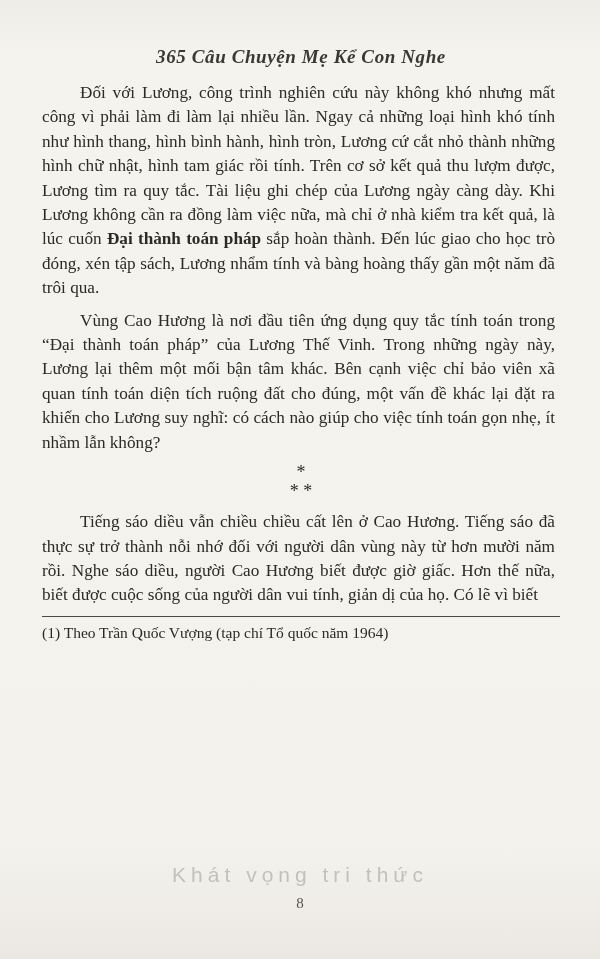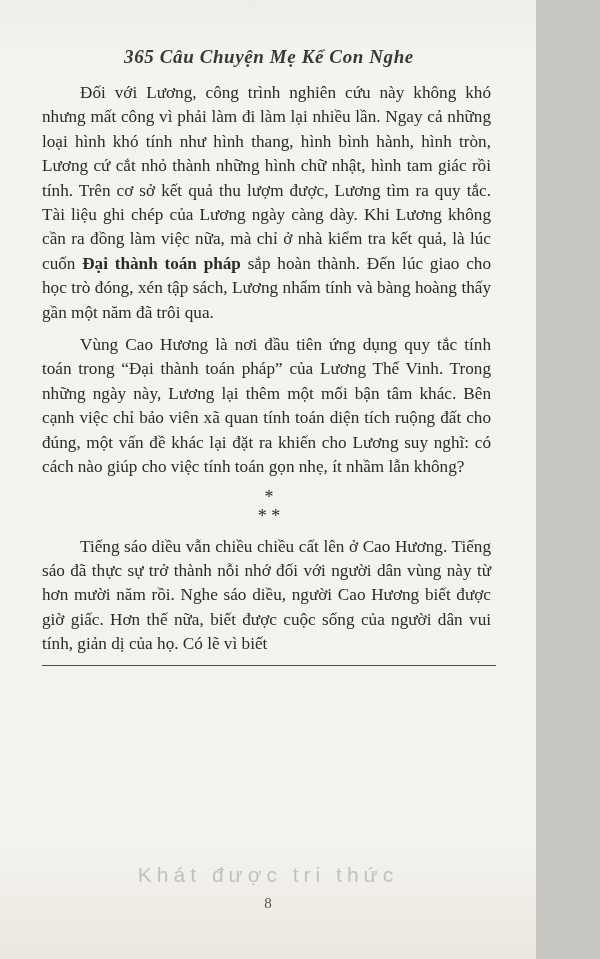--- a/index.html
+++ b/index.html
@@ -3,21 +3,21 @@
 <meta charset="utf-8">
 <style>
   html,body{margin:0;padding:0;}
   body{
     width:600px;height:959px;
     background:#c9c7c2;
     font-family:"Liberation Serif", serif;
   }
   .page{
     position:relative;
-    width:536px;height:959px;
+    width:600px;height:959px;
     box-sizing:border-box;
     padding:46px 40px 0 42px;
     background:linear-gradient(180deg,#efede7 0%,#f5f3ee 6%,#f4f2ec 88%,#eae8e1 100%);
     color:#2e2c29;
     overflow:hidden;
   }
   .running-header{
     text-align:center;
     font-style:italic;
     font-weight:bold;
@@ -97,20 +97,21 @@
       <p>Vùng Cao Hương là nơi đầu tiên ứng dụng quy tắc tính toán trong “Đại thành toán pháp” của Lương Thế Vinh. Trong những ngày này, Lương lại thêm một mối bận tâm khác. Bên cạnh việc chỉ bảo viên xã quan tính toán diện tích ruộng đất cho đúng, một vấn đề khác lại đặt ra khiến cho Lương suy nghĩ: có cách nào giúp cho việc tính toán gọn nhẹ, ít nhầm lẫn không?</p>
       <div class="sep">
         <div>*</div>
         <div>*  *</div>
       </div>
       <p>Tiếng sáo diều vẫn chiều chiều cất lên ở Cao Hương. Tiếng sáo đã thực sự trở thành nỗi nhớ đối với người dân vùng này từ hơn mười năm rồi. Nghe sáo diều, người Cao Hương biết được giờ giấc. Hơn thế nữa, biết được cuộc sống của người dân vui tính, giản dị của họ. Có lẽ vì biết</p>
     </div>
 
   <hr class="footnote-rule">
 
+  <div class="footnote">(1) Theo Trần Quốc Vượng (tạp chí Tổ quốc năm 1964)</div>
 
   <div class="watermark">
-    <div class="wm2">Khát được tri thức</div>
+    <div class="wm2">Khát vọng tri thức</div>
   </div>
 
   <div class="page-number">8</div>
 
 </div>
 
 </body></html>

